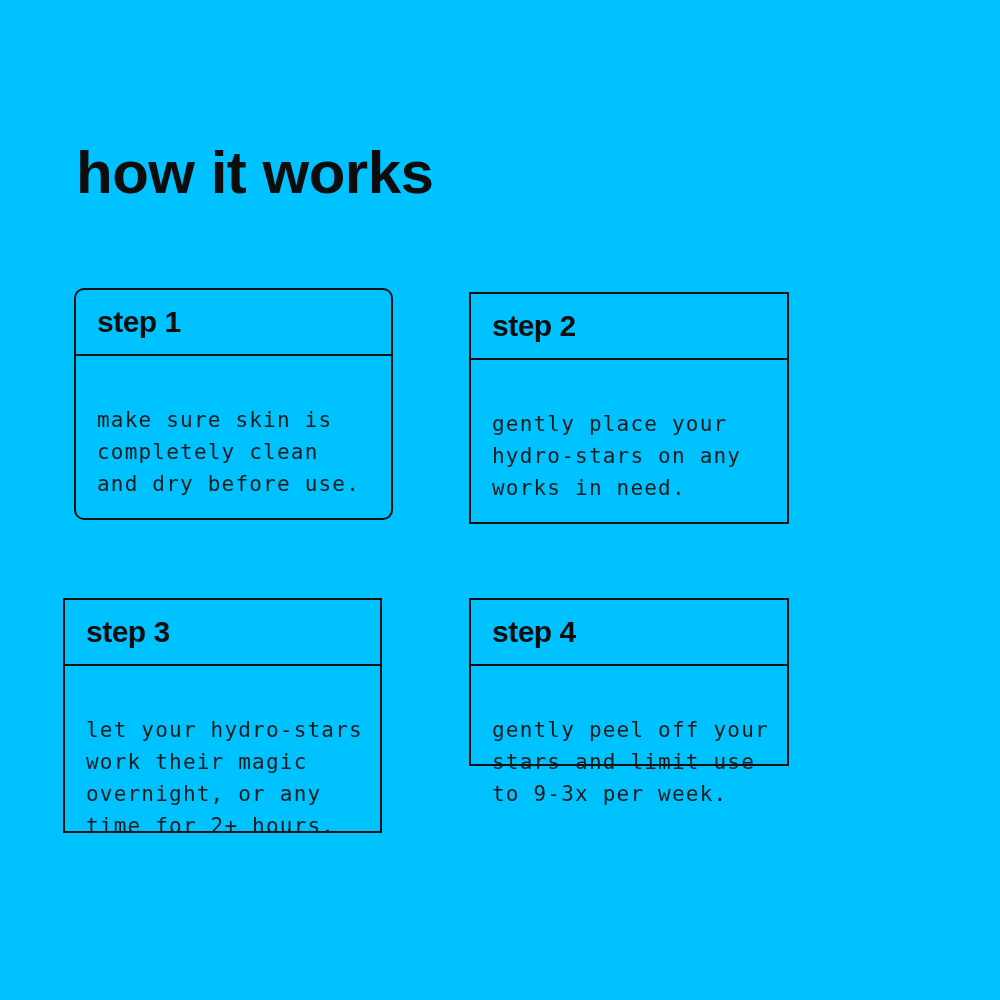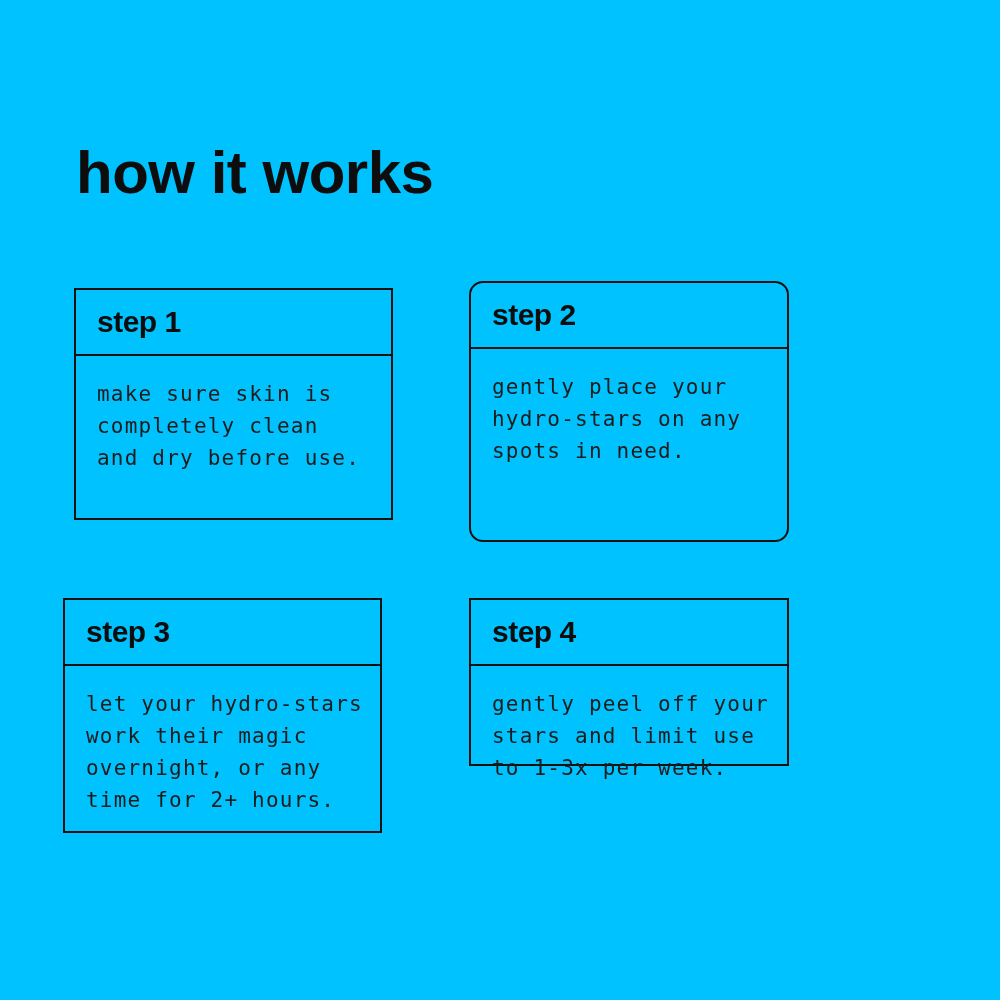--- a/index.html
+++ b/index.html
@@ -23,40 +23,41 @@
     letter-spacing: -0.5px;
     color: #0d0d0d;
     font-family: "Liberation Sans", sans-serif;
   }
   .step-card {
     position: absolute;
     border: 2px solid #111111;
     box-sizing: border-box;
     background: transparent;
   }
-  .step-card.card-1 { left: 74px;  top: 288px; width: 319px; height: 232px; }
-  .step-card.card-2 { left: 469px; top: 281px; width: 320px; height: 261px; border-radius: 14px; }
+  .step-card.card-1 { left: 74px;  top: 288px; width: 319px; height: 232px; border-radius: 10px; }
+  .step-card.card-2 { left: 469px; top: 292px; width: 320px; height: 232px; }
   .step-card.card-3 { left: 63px;  top: 598px; width: 319px; height: 235px; }
   .step-card.card-4 { left: 469px; top: 598px; width: 320px; height: 168px; }
   .step-card-header {
     height: 66px;
     border-bottom: 2px solid #111111;
     display: flex;
     align-items: center;
     padding-left: 21px;
     box-sizing: border-box;
   }
   .step-label {
     font-size: 30px;
     font-weight: 800;
     letter-spacing: -0.5px;
     color: #0d0d0d;
   }
   .step-body {
     padding: 22px 0 0 21px;
+    margin-top: 26px;
   }
   .step-description {
     font-family: "DejaVu Sans Mono", "Liberation Mono", monospace;
     font-size: 21px;
     line-height: 32px;
     letter-spacing: 1.2px;
     color: #1c1c1c;
     white-space: pre-line;
   }
 </style>
@@ -78,21 +79,21 @@
     </div>
   </div>
 
   <div class="step-card card-2">
     <div class="step-card-header">
       <span class="step-label">step 2</span>
     </div>
     <div class="step-body">
       <div class="step-description">gently place your
 hydro-stars on any
-spots in need.</div>
+works in need.</div>
     </div>
   </div>
 
   <div class="step-card card-3">
     <div class="step-card-header">
       <span class="step-label">step 3</span>
     </div>
     <div class="step-body">
       <div class="step-description">let your hydro-stars
 work their magic
@@ -101,17 +102,17 @@
     </div>
   </div>
 
   <div class="step-card card-4">
     <div class="step-card-header">
       <span class="step-label">step 4</span>
     </div>
     <div class="step-body">
       <div class="step-description">gently peel off your
 stars and limit use
-to 1-3x per week.</div>
+to 9-3x per week.</div>
     </div>
   </div>
 
 </div>
 
 </body></html>

